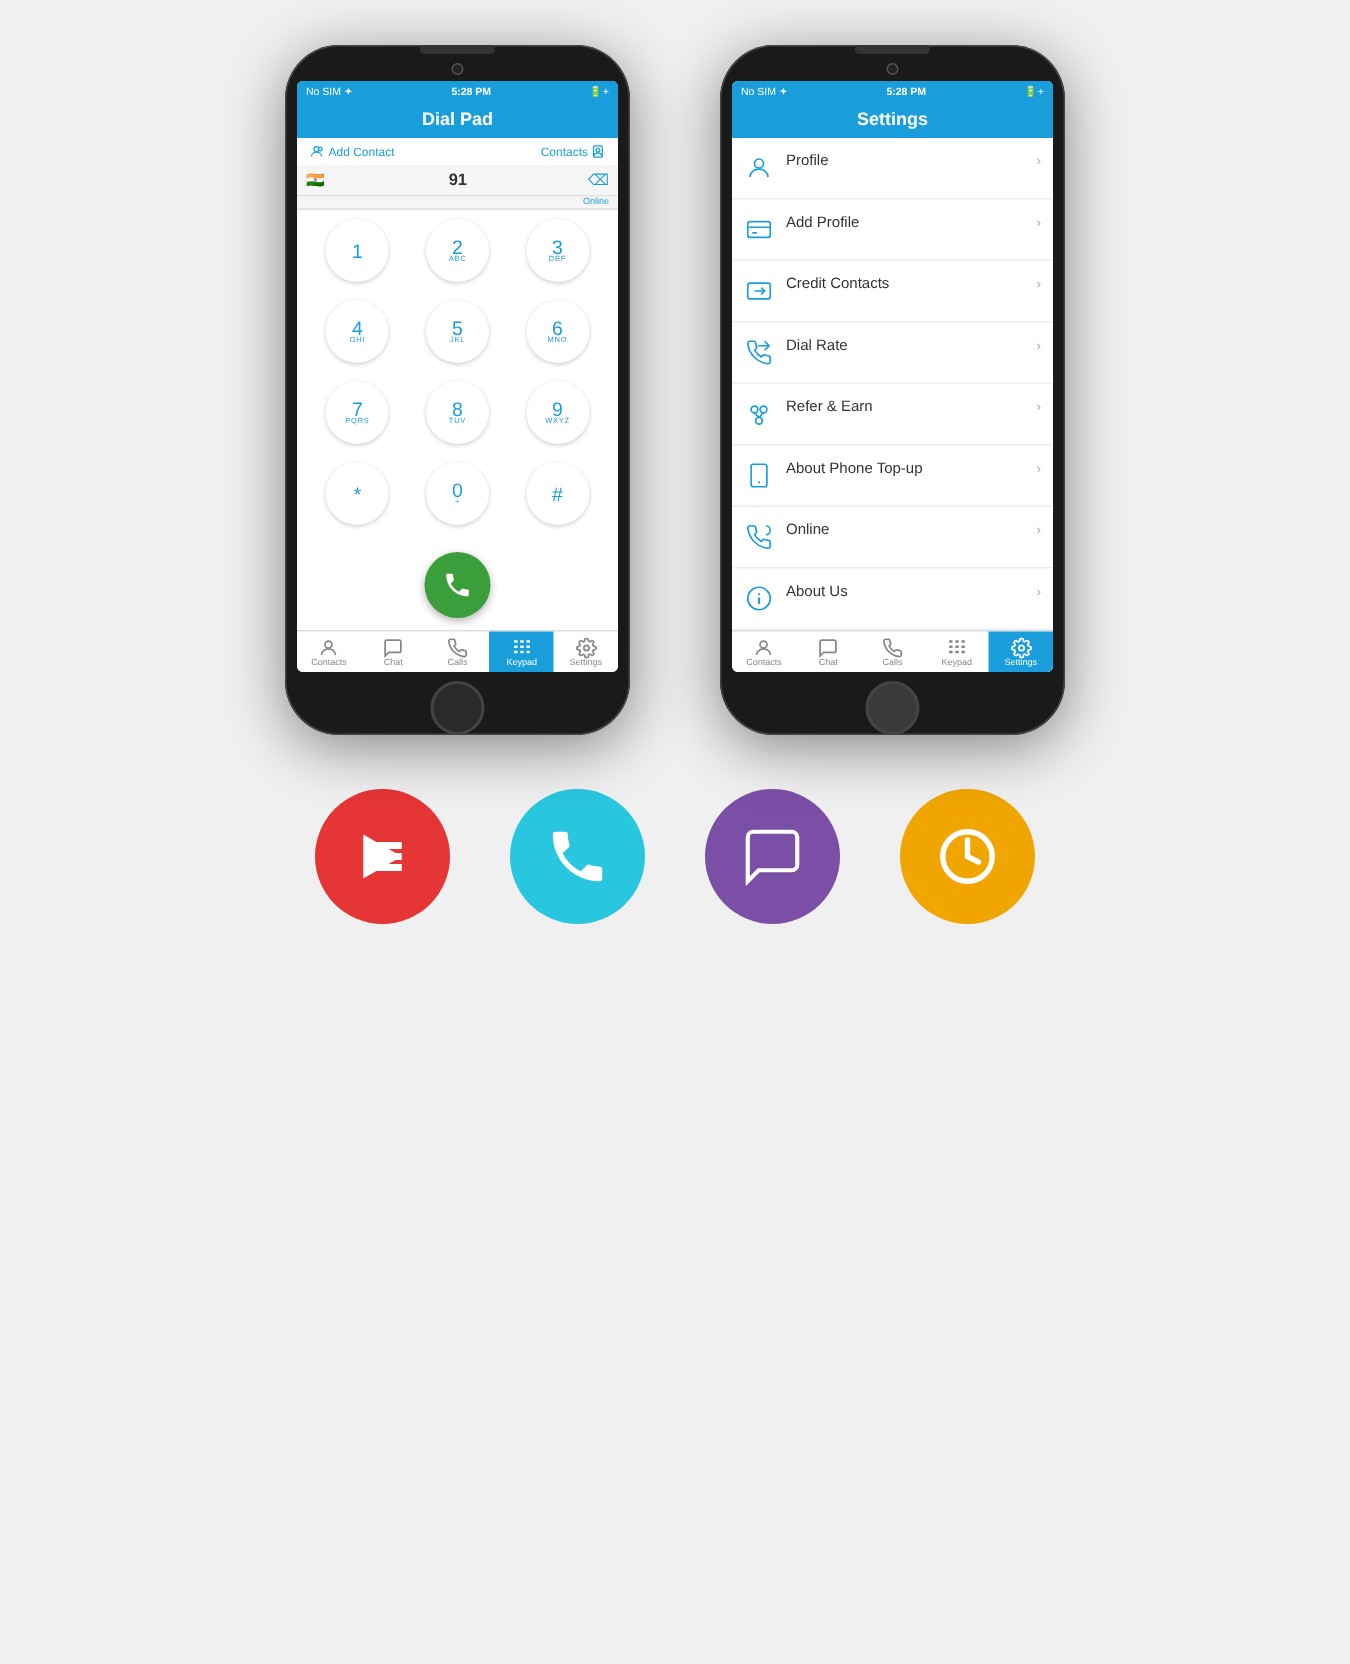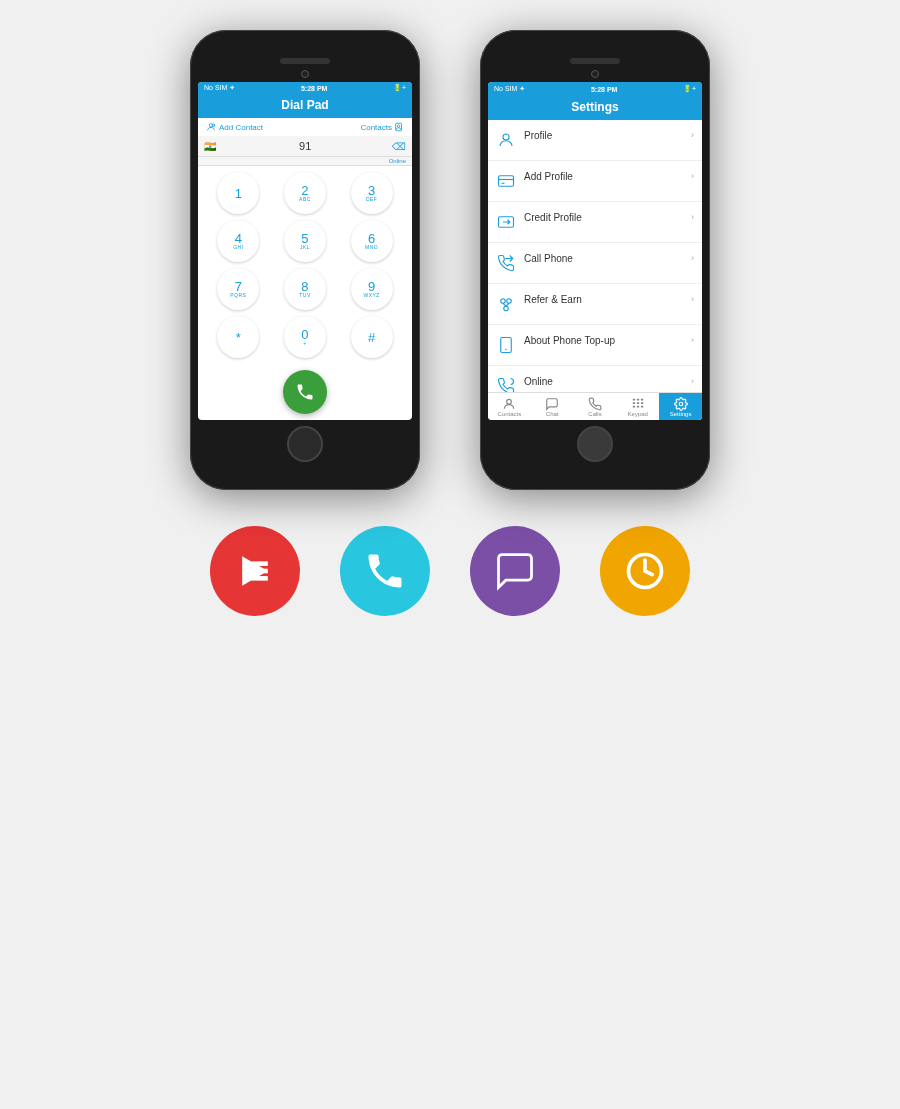--- a/index.html
+++ b/index.html
@@ -23,21 +23,21 @@
       align-items: flex-start;
       justify-content: center;
     }
 
     
     .phone-shell {
       width: 230px;
       height: 460px;
       background: #1a1a1a;
       border-radius: 36px;
-      padding: 28px 8px;
+      padding: 0 8px;
       box-shadow: 0 8px 40px rgba(0,0,0,0.45), inset 0 0 0 1px #444;
       position: relative;
       display: flex;
       flex-direction: column;
       align-items: center;
     }
 
     .phone-shell .speaker {
       width: 50px;
       height: 6px;
@@ -108,21 +108,21 @@
       background: #f5f5f5;
       border-bottom: 1px solid #ddd;
     }
     .dialpad-input-row .flag {
       font-size: 10px;
       margin-right: 4px;
     }
     .dialpad-input-row .number {
       flex: 1;
       font-size: 11px;
-      font-weight: 400;
+      font-weight: 700;
       text-align: center;
       color: #333;
     }
     .dialpad-input-row .backspace {
       font-size: 10px;
       color: #1a9edb;
       width: 16px;
       text-align: right;
     }
     .online-label {
@@ -470,33 +470,33 @@
           <span class="s-chevron">›</span>
         </div>
 
         <div class="settings-item">
           <div class="s-icon">
             <svg viewBox="0 0 24 24">
                 <rect x="2" y="5" width="20" height="14" rx="2"></rect>
                 <path d="M8 12h8M14 9l3 3-3 3"></path>
               </svg>
           </div>
-          <span class="s-label">Credit Profile</span>
+          <span class="s-label">Credit Contacts</span>
           <span class="s-chevron">›</span>
         </div>
 
         <div class="settings-item">
           <div class="s-icon">
             <svg viewBox="0 0 24 24">
                 <path d="M22 16.92v3a2 2 0 0 1-2.18 2A19.79 19.79 0 0 1 2.08 4.18 2 2 0 0 1 4.06 2h3a2 2 0 0 1 2 1.72c.127.96.361 1.903.7 2.81a2 2 0 0 1-.45 2.11L8.09 9.91a16 16 0 0 0 6 6l1.27-1.27a2 2 0 0 1 2.11-.45c.907.339 1.85.573 2.81.7A2 2 0 0 1 22 16.92z"></path>
                 <polyline points="17 2 21 6 17 10"></polyline>
                 <line x1="11" y1="6" x2="21" y2="6"></line>
               </svg>
           </div>
-          <span class="s-label">Call Phone</span>
+          <span class="s-label">Dial Rate</span>
           <span class="s-chevron">›</span>
         </div>
 
         <div class="settings-item">
           <div class="s-icon">
             <svg viewBox="0 0 24 24">
                 <circle cx="8" cy="8" r="3"></circle>
                 <circle cx="16" cy="8" r="3"></circle>
                 <circle cx="12" cy="18" r="3"></circle>
                 <line x1="8" y1="11" x2="12" y2="15"></line>

